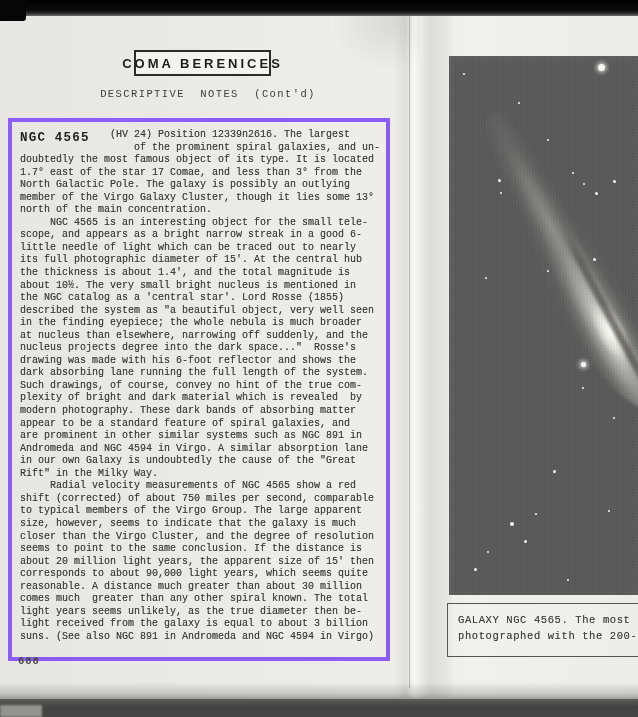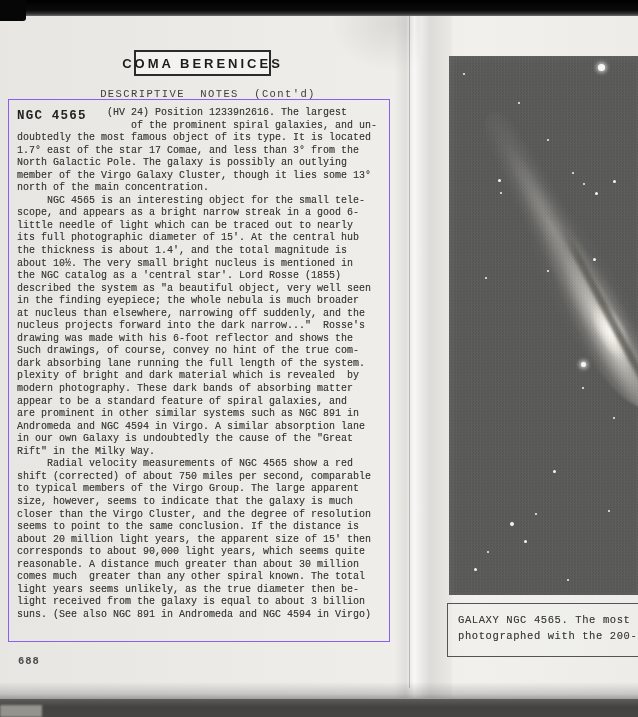--- a/index.html
+++ b/index.html
@@ -48,22 +48,22 @@
   }
   .title-text{
     font-family:"Liberation Sans","DejaVu Sans",sans-serif;
     font-weight:bold;font-size:13px;letter-spacing:3px;color:#1d1d1c;white-space:nowrap;
   }
   .subtitle{
     left:8px;top:88px;width:400px;text-align:center;
     font-size:10.5px;letter-spacing:1.4px;color:#3d3d3b;white-space:pre;
   }
   .entry-box{
-    left:8px;top:99px;width:382px;height:543px;box-sizing:border-box;
-    border:1px solid #8b5cf6;
+    left:8px;top:118px;width:382px;height:543px;box-sizing:border-box;
+    border:4px solid #8b5cf6;
   }
   .entry-heading{
     position:absolute;left:8px;top:9px;
     font-weight:bold;font-size:12.5px;letter-spacing:1.2px;color:#222220;
   }
   .entry-body{padding:7px 0 0 8px;}
   .tline{
     white-space:pre;font-size:10px;line-height:12.55px;color:#3a3a38;
     text-shadow:0 0 0.4px rgba(70,70,66,0.55);
   }
@@ -135,24 +135,24 @@
       <div class="tline">     NGC 4565 is an interesting object for the small tele-</div>
       <div class="tline">scope, and appears as a bright narrow streak in a good 6-</div>
       <div class="tline">little needle of light which can be traced out to nearly</div>
       <div class="tline">its full photographic diameter of 15'. At the central hub</div>
       <div class="tline">the thickness is about 1.4', and the total magnitude is</div>
       <div class="tline">about 10½. The very small bright nucleus is mentioned in</div>
       <div class="tline">the NGC catalog as a 'central star'. Lord Rosse (1855)</div>
       <div class="tline">described the system as "a beautiful object, very well seen</div>
       <div class="tline">in the finding eyepiece; the whole nebula is much broader</div>
       <div class="tline">at nucleus than elsewhere, narrowing off suddenly, and the</div>
-      <div class="tline">nucleus projects forward into the dark narrow..."  Rosse's</div>
+      <div class="tline">nucleus projects degree into the dark space..."  Rosse's</div>
       <div class="tline">drawing was made with his 6-foot reflector and shows the</div>
+      <div class="tline">dark absorbing lane running the full length of the system.</div>
       <div class="tline">Such drawings, of course, convey no hint of the true com-</div>
-      <div class="tline">dark absorbing lane running the full length of the system.</div>
       <div class="tline">plexity of bright and dark material which is revealed  by</div>
       <div class="tline">modern photography. These dark bands of absorbing matter</div>
       <div class="tline">appear to be a standard feature of spiral galaxies, and</div>
       <div class="tline">are prominent in other similar systems such as NGC 891 in</div>
       <div class="tline">Andromeda and NGC 4594 in Virgo. A similar absorption lane</div>
       <div class="tline">in our own Galaxy is undoubtedly the cause of the "Great</div>
       <div class="tline">Rift" in the Milky Way.</div>
       <div class="tline">     Radial velocity measurements of NGC 4565 show a red</div>
       <div class="tline">shift (corrected) of about 750 miles per second, comparable</div>
       <div class="tline">to typical members of the Virgo Group. The large apparent</div>

